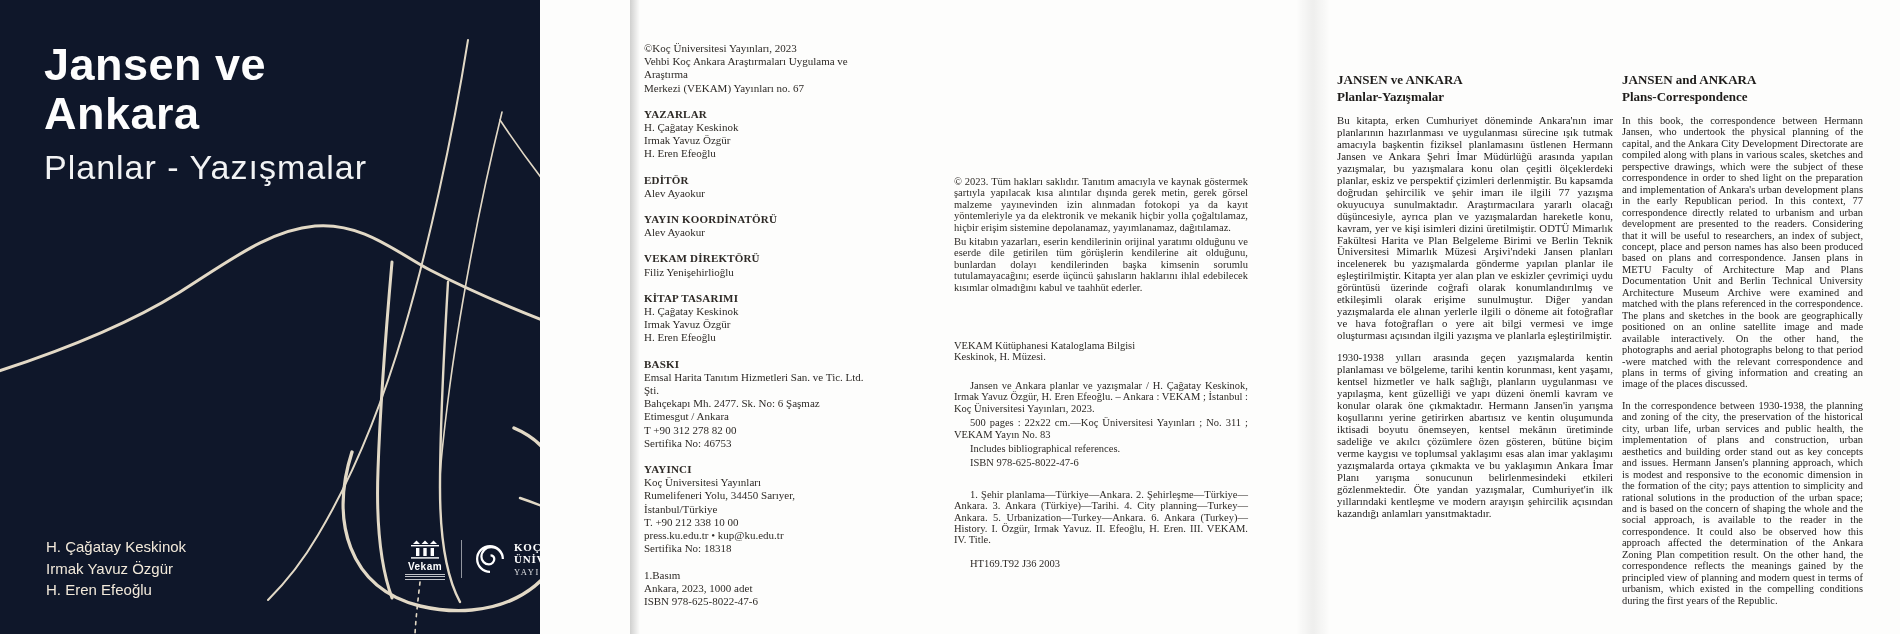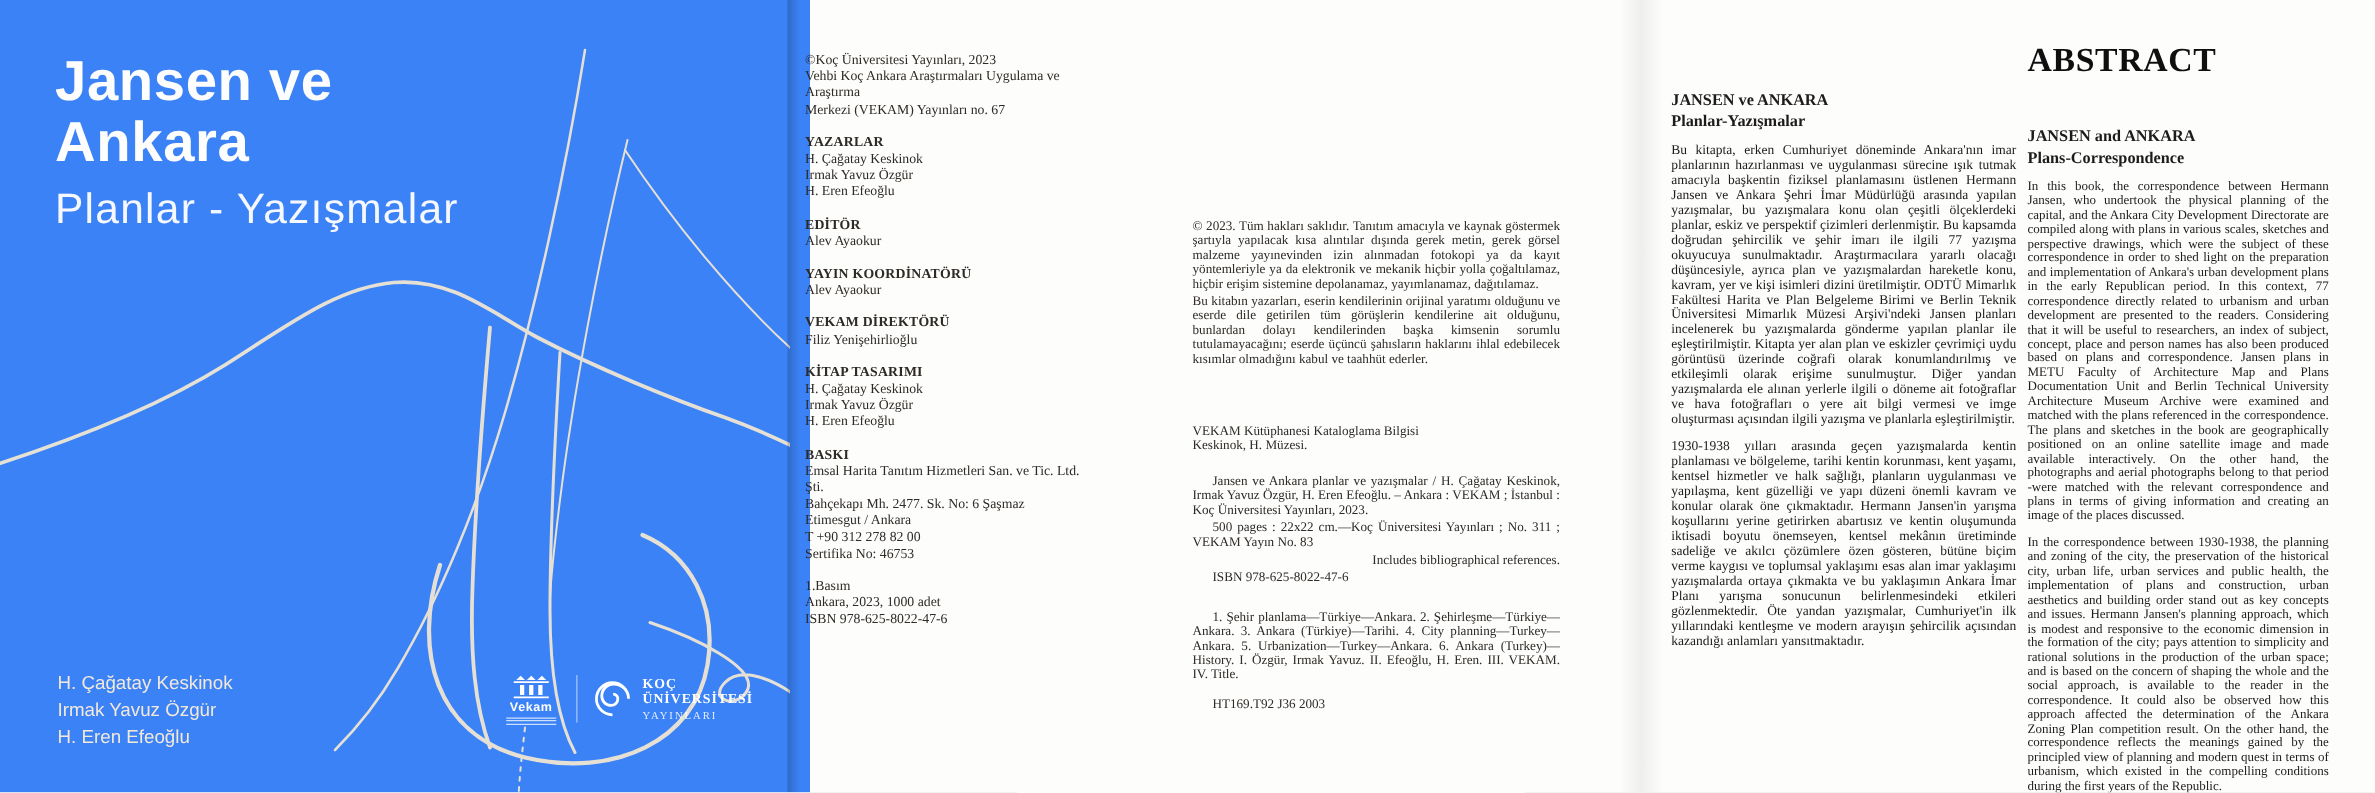--- a/index.html
+++ b/index.html
@@ -1,19 +1,19 @@
 <!DOCTYPE html>
 <html><head>
 <meta charset="utf-8">
 <style>
   html,body{margin:0;padding:0;background:#e8e8e8;}
   .screen{position:relative;width:1900px;height:634px;background:#fdfdfc;overflow:hidden;
           font-family:"Liberation Serif", serif;}
   
-  .cover{position:absolute;left:0;top:0;width:648px;height:634px;background:#3b82f6;overflow:hidden;}
+  .cover{position:absolute;left:0;top:0;width:540px;height:634px;background:#0f172a;overflow:hidden;}
   .cover svg.lineart{position:absolute;left:0;top:0;}
   .cover-title{position:absolute;left:44px;top:40px;color:#fdfdfd;
                font-family:"Liberation Sans", sans-serif;}
   .cover-title .t1{font-size:45px;line-height:49px;font-weight:bold;letter-spacing:.5px;}
   .cover-title .t2{margin-top:10px;font-size:34px;line-height:38px;font-weight:normal;
                    letter-spacing:1px;color:rgba(255,255,255,.95);}
   .cover-authors{position:absolute;left:46px;top:536px;color:#f2e9da;
                  font-family:"Liberation Sans", sans-serif;font-size:15px;line-height:21.5px;}
   .cover-logos{position:absolute;left:402px;top:539px;display:flex;align-items:center;gap:13px;color:#fff;}
   .vekam{display:flex;flex-direction:column;align-items:center;width:46px;}
@@ -35,21 +35,21 @@
             font-size:11px;line-height:13.2px;}
   .col-left .sec{margin-top:13px;}
   .col-left .h{font-weight:bold;letter-spacing:.2px;}
   .col-right{position:absolute;left:954px;top:176px;width:294px;color:#2e2a26;
              font-size:10.5px;line-height:11.4px;text-align:justify;}
   .col-right p{margin:0;}
   .col-right .p-authors{margin-top:3px;}
   .col-right .cat-head{margin-top:47px;text-align:left;}
   .col-right .cat-entry{margin-top:17px;text-indent:16px;}
   .col-right .cat-coll{margin-top:3px;text-indent:16px;}
-  .col-right .cat-note{margin-top:3px;text-indent:16px;text-align:right;}
+  .col-right .cat-note{margin-top:3px;text-indent:16px;text-align:left;}
   .col-right .cat-isbn{margin-top:3px;text-indent:16px;text-align:left;}
   .col-right .cat-subj{margin-top:20px;text-indent:16px;}
   .col-right .cat-call{margin-top:12px;padding-left:16px;text-align:left;}
   
   .ozet-col{position:absolute;left:1337px;top:34px;width:276px;color:#1e1c1a;}
   .abs-col{position:absolute;left:1622px;top:34px;width:241px;color:#1e1c1a;}
   .bigh{font-size:27px;line-height:29px;font-weight:bold;letter-spacing:.5px;color:#0f0f0f;}
   .subh{margin-top:37px;font-size:13px;line-height:17px;font-weight:bold;}
   .subh2{font-size:13px;line-height:17px;font-weight:bold;}
   .bodyp{margin:10px 0 0 0;text-align:justify;font-size:10.8px;line-height:11.95px;}
@@ -161,20 +161,29 @@
 
     <div class="sec">
       <div class="h">BASKI</div>
       <div>Emsal Harita Tanıtım Hizmetleri San. ve Tic. Ltd. Şti.</div>
       <div>Bahçekapı Mh. 2477. Sk. No: 6 Şaşmaz</div>
       <div>Etimesgut / Ankara</div>
       <div>T +90 312 278 82 00</div>
       <div>Sertifika No: 46753</div>
     </div>
 
+    <div class="sec">
+      <div class="h">YAYINCI</div>
+      <div>Koç Üniversitesi Yayınları</div>
+      <div>Rumelifeneri Yolu, 34450 Sarıyer,</div>
+      <div>İstanbul/Türkiye</div>
+      <div>T. +90 212 338 10 00</div>
+      <div>press.ku.edu.tr • kup@ku.edu.tr</div>
+      <div>Sertifika No: 18318</div>
+    </div>
 
     <div class="sec">
       <div>1.Basım</div>
       <div>Ankara, 2023, 1000 adet</div>
       <div>ISBN 978-625-8022-47-6</div>
     </div>
   </div>
 
   <div class="col-right">
     <p class="p-rights">© 2023. Tüm hakları saklıdır. Tanıtım amacıyla ve kaynak göstermek şartıyla yapılacak kısa alıntılar dışında gerek metin, gerek görsel malzeme yayınevinden izin alınmadan fotokopi ya da kayıt yöntemleriyle ya da elektronik ve mekanik hiçbir yolla çoğaltılamaz, hiçbir erişim sistemine depolanamaz, yayımlanamaz, dağıtılamaz.</p>
@@ -192,20 +201,19 @@
   </div>
 
   <div class="ozet-col">
     <div class="subh">JANSEN ve ANKARA</div>
     <div class="subh2">Planlar-Yazışmalar</div>
     <p class="bodyp">Bu kitapta, erken Cumhuriyet döneminde Ankara'nın imar planlarının hazırlanması ve uygulanması sürecine ışık tutmak amacıyla başkentin fiziksel planlamasını üstlenen Hermann Jansen ve Ankara Şehri İmar Müdürlüğü arasında yapılan yazışmalar, bu yazışmalara konu olan çeşitli ölçeklerdeki planlar, eskiz ve perspektif çizimleri derlenmiştir. Bu kapsamda doğrudan şehircilik ve şehir imarı ile ilgili 77 yazışma okuyucuya sunulmaktadır. Araştırmacılara yararlı olacağı düşüncesiyle, ayrıca plan ve yazışmalardan hareketle konu, kavram, yer ve kişi isimleri dizini üretilmiştir. ODTÜ Mimarlık Fakültesi Harita ve Plan Belgeleme Birimi ve Berlin Teknik Üniversitesi Mimarlık Müzesi Arşivi'ndeki Jansen planları incelenerek bu yazışmalarda gönderme yapılan planlar ile eşleştirilmiştir. Kitapta yer alan plan ve eskizler çevrimiçi uydu görüntüsü üzerinde coğrafi olarak konumlandırılmış ve etkileşimli olarak erişime sunulmuştur. Diğer yandan yazışmalarda ele alınan yerlerle ilgili o döneme ait fotoğraflar ve hava fotoğrafları o yere ait bilgi vermesi ve imge oluşturması açısından ilgili yazışma ve planlarla eşleştirilmiştir.</p>
     <p class="bodyp">1930-1938 yılları arasında geçen yazışmalarda kentin planlaması ve bölgeleme, tarihi kentin korunması, kent yaşamı, kentsel hizmetler ve halk sağlığı, planların uygulanması ve yapılaşma, kent güzelliği ve yapı düzeni önemli kavram ve konular olarak öne çıkmaktadır. Hermann Jansen'in yarışma koşullarını yerine getirirken abartısız ve kentin oluşumunda iktisadi boyutu önemseyen, kentsel mekânın üretiminde sadeliğe ve akılcı çözümlere özen gösteren, bütüne biçim verme kaygısı ve toplumsal yaklaşımı esas alan imar yaklaşımı yazışmalarda ortaya çıkmakta ve bu yaklaşımın Ankara İmar Planı yarışma sonucunun belirlenmesindeki etkileri gözlenmektedir. Öte yandan yazışmalar, Cumhuriyet'in ilk yıllarındaki kentleşme ve modern arayışın şehircilik açısından kazandığı anlamları yansıtmaktadır.</p>
   </div>
 
   <div class="abs-col">
-    <div class="bigh">ABSTRACT</div>
     <div class="subh">JANSEN and ANKARA</div>
     <div class="subh2">Plans-Correspondence</div>
     <p class="bodyp">In this book, the correspondence between Hermann Jansen, who undertook the physical planning of the capital, and the Ankara City Development Directorate are compiled along with plans in various scales, sketches and perspective drawings, which were the subject of these correspondence in order to shed light on the preparation and implementation of Ankara's urban development plans in the early Republican period. In this context, 77 correspondence directly related to urbanism and urban development are presented to the readers. Considering that it will be useful to researchers, an index of subject, concept, place and person names has also been produced based on plans and correspondence. Jansen plans in METU Faculty of Architecture Map and Plans Documentation Unit and Berlin Technical University Architecture Museum Archive were examined and matched with the plans referenced in the correspondence. The plans and sketches in the book are geographically positioned on an online satellite image and made available interactively. On the other hand, the photographs and aerial photographs belong to that period -were matched with the relevant correspondence and plans in terms of giving information and creating an image of the places discussed.</p>
     <p class="bodyp">In the correspondence between 1930-1938, the planning and zoning of the city, the preservation of the historical city, urban life, urban services and public health, the implementation of plans and construction, urban aesthetics and building order stand out as key concepts and issues. Hermann Jansen's planning approach, which is modest and responsive to the economic dimension in the formation of the city; pays attention to simplicity and rational solutions in the production of the urban space; and is based on the concern of shaping the whole and the social approach, is available to the reader in the correspondence. It could also be observed how this approach affected the determination of the Ankara Zoning Plan competition result. On the other hand, the correspondence reflects the meanings gained by the principled view of planning and modern quest in terms of urbanism, which existed in the compelling conditions during the first years of the Republic.</p>
   </div>
 
 </div>
 
 </body></html>

